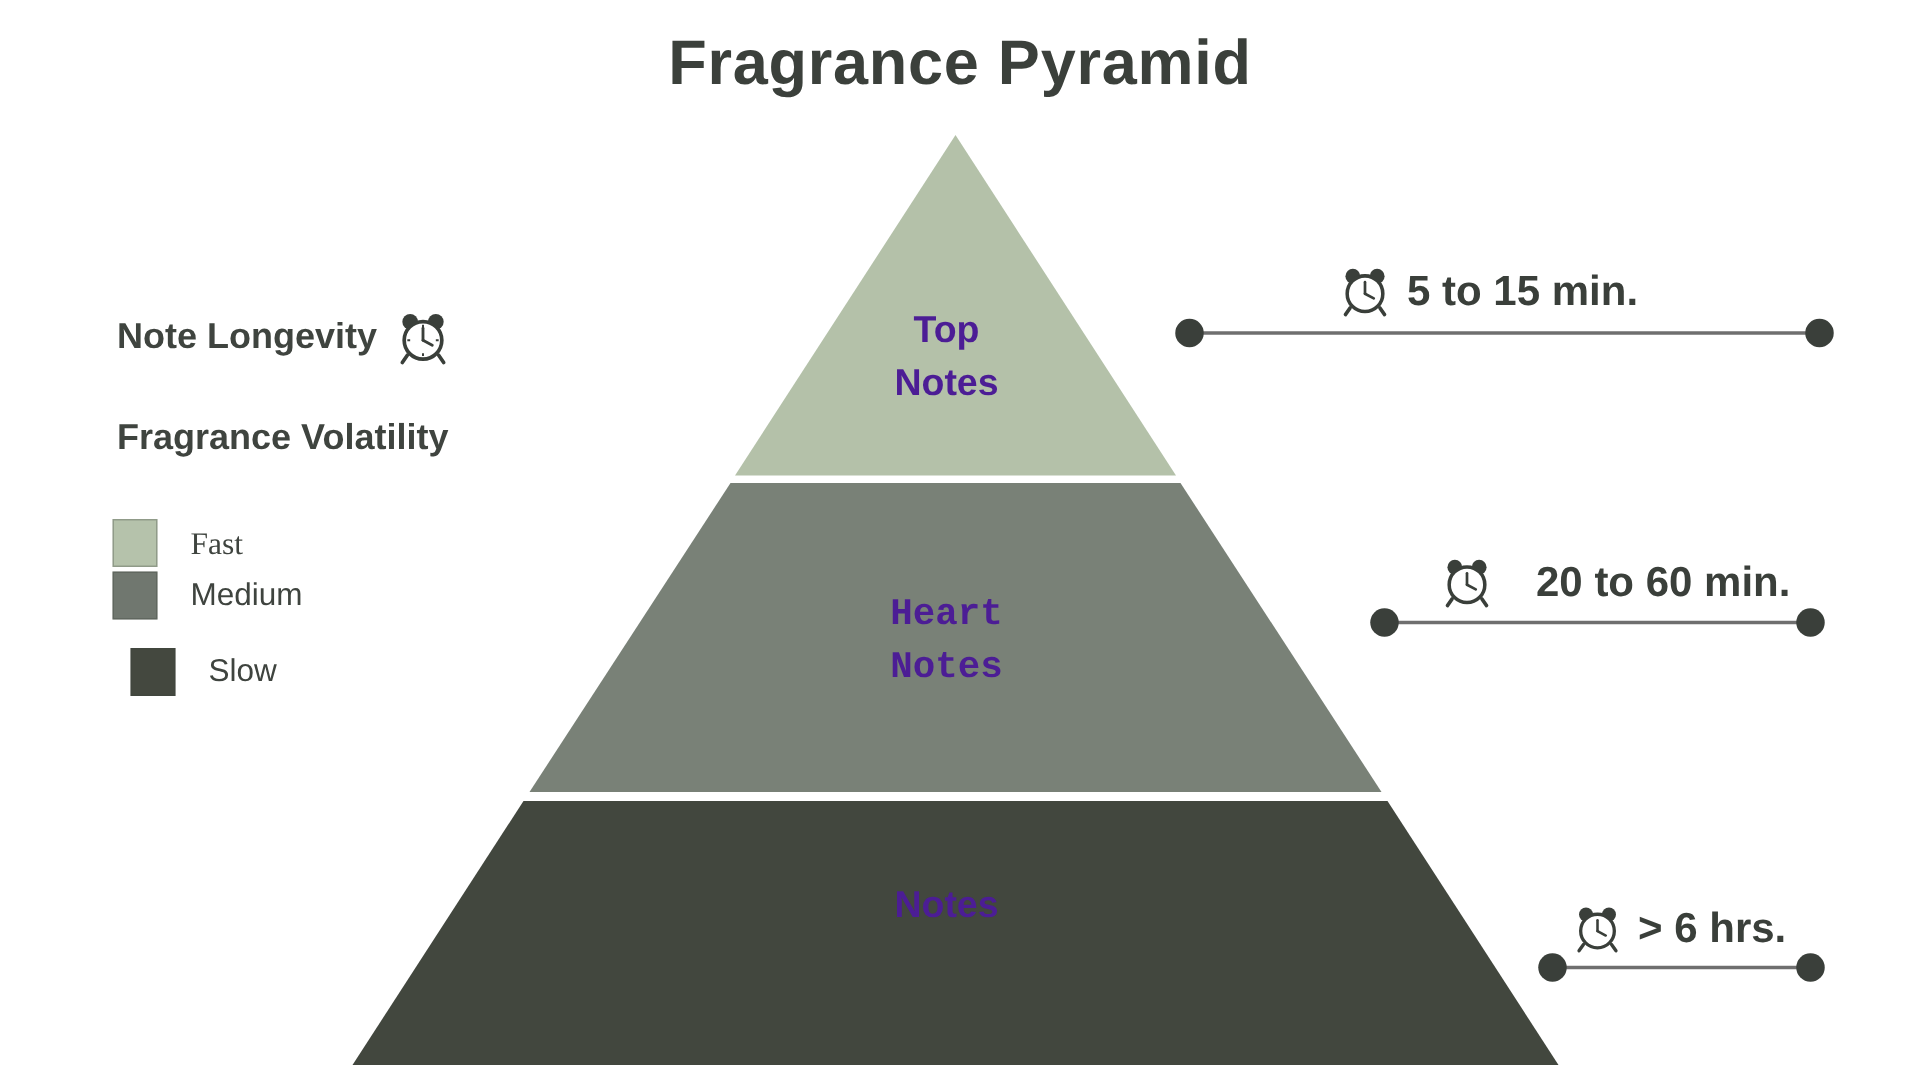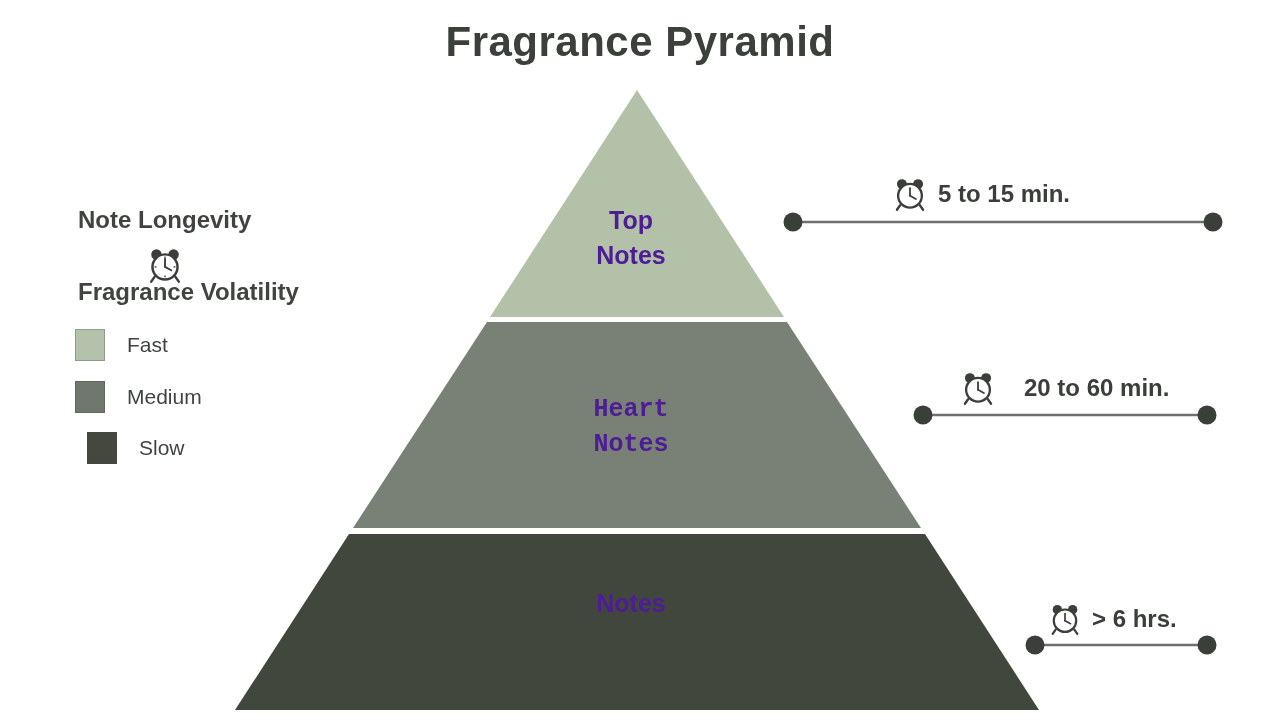--- a/index.html
+++ b/index.html
@@ -42,21 +42,21 @@
   
   .level-label{
     position:absolute;width:240px;margin-left:-120px;
     text-align:center;color:#4c1d95;
     font-size:25px;font-weight:bold;line-height:35px;
   }
 
   
   .time-label{
     position:absolute;display:flex;align-items:center;gap:10px;
-    font-size:24px;font-weight:bold;color:#3a3f3a;white-space:nowrap;
+    font-size:28px;font-weight:bold;color:#3a3f3a;white-space:nowrap;
   }
 
   .clock-icon{display:inline-block;line-height:0;}
   .clock-icon svg{display:block;}
 
   .connector line{stroke:#6f6f6f;stroke-width:2.4;}
   .connector circle{fill:#3a3f3a;}
 </style>
 </head>
 <body>
@@ -80,21 +80,21 @@
       <circle cx="923" cy="415" r="9.5"></circle>
       <circle cx="1207" cy="415" r="9.5"></circle>
     </g>
     <g class="connector">
       <line x1="1035" y1="645" x2="1207" y2="645"></line>
       <circle cx="1035" cy="645" r="9.5"></circle>
       <circle cx="1207" cy="645" r="9.5"></circle>
     </g>
   </svg>
 
-  <div class="panel-row" style="left:78px;top:206px;flex-direction:column;">
+  <div class="panel-row" style="left:78px;top:206px;">
     <span class="panel-heading">Note Longevity</span>
     <span class="clock-icon">
       <svg width="38" height="38" viewBox="0 0 40 40">
         <circle cx="11" cy="9" r="5.5" fill="#3a3f3a"></circle>
           <circle cx="29" cy="9" r="5.5" fill="#3a3f3a"></circle>
         <line x1="9" y1="32.5" x2="5.5" y2="37.5" stroke="#3a3f3a" stroke-width="2.6" stroke-linecap="round"></line>
         <line x1="31" y1="32.5" x2="34.5" y2="37.5" stroke="#3a3f3a" stroke-width="2.6" stroke-linecap="round"></line>
         <circle cx="20" cy="22" r="13.2" fill="#ffffff" stroke="#3a3f3a" stroke-width="2.6"></circle>
         <line x1="20" y1="22" x2="20" y2="13.5" stroke="#3a3f3a" stroke-width="2" stroke-linecap="round"></line>
         <line x1="20" y1="22" x2="26.5" y2="25.5" stroke="#3a3f3a" stroke-width="2" stroke-linecap="round"></line>
@@ -103,21 +103,21 @@
         <line x1="9" y1="22" x2="11" y2="22" stroke="#3a3f3a" stroke-width="1.4"></line>
         <line x1="29" y1="22" x2="31" y2="22" stroke="#3a3f3a" stroke-width="1.4"></line>
       </svg>
     </span>
   </div>
 
   <div class="panel-row" style="left:78px;top:278px;">
     <span class="panel-heading">Fragrance Volatility</span>
   </div>
 
-  <div class="legend-row" style="left:75px;top:329px;">
+  <div class="legend-row" style="left:75px;top:346px;font-family:Liberation Serif, serif;">
     <span class="swatch" style="background: rgb(181, 194, 171);"></span>
     <span class="legend-label">Fast</span>
   </div>
   <div class="legend-row" style="left:75px;top:381px;">
     <span class="swatch" style="background: rgb(112, 119, 111);"></span>
     <span class="legend-label">Medium</span>
   </div>
   <div class="legend-row" style="left:75px;top:432px;padding-left:12px;">
     <span class="swatch" style="background: rgb(68, 72, 63);"></span>
     <span class="legend-label">Slow</span>

